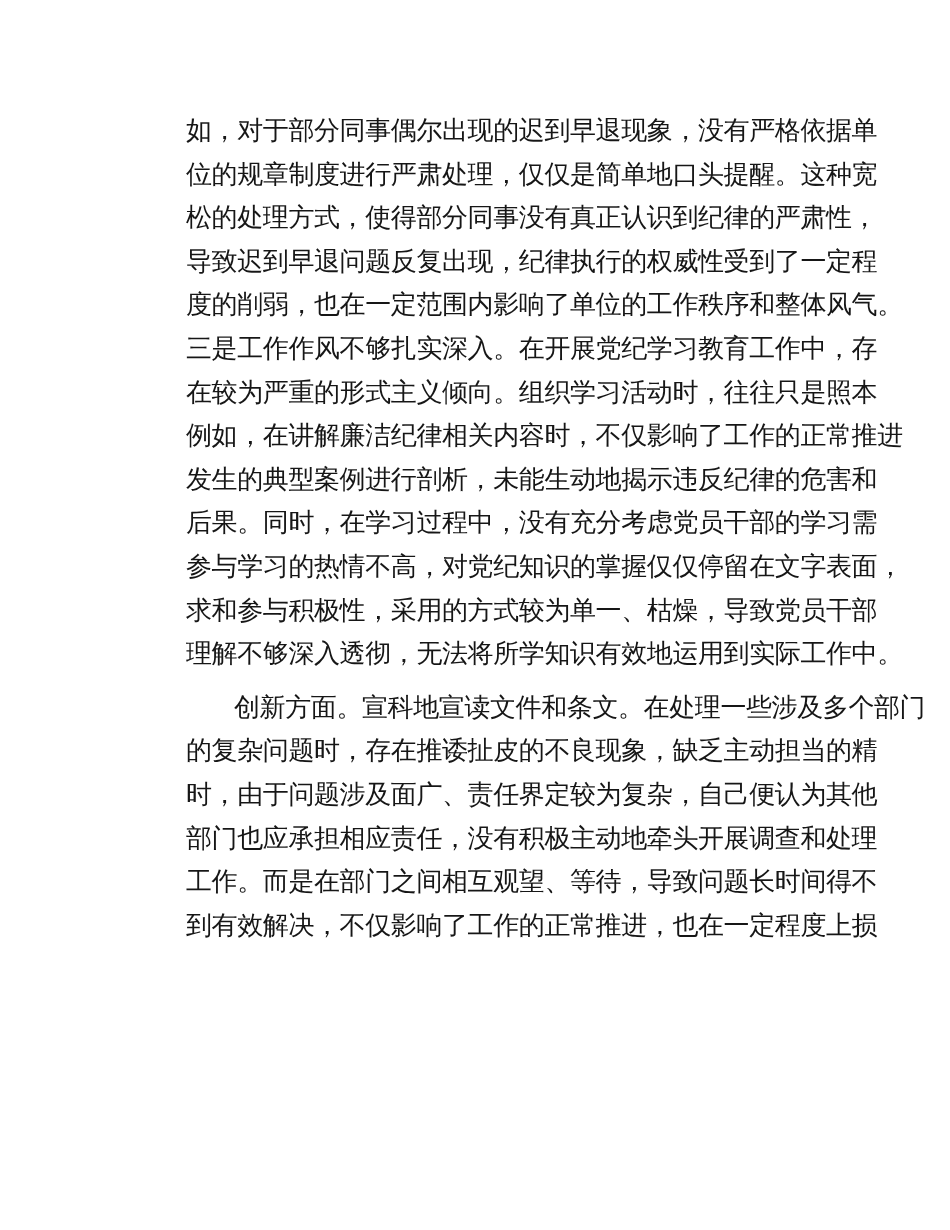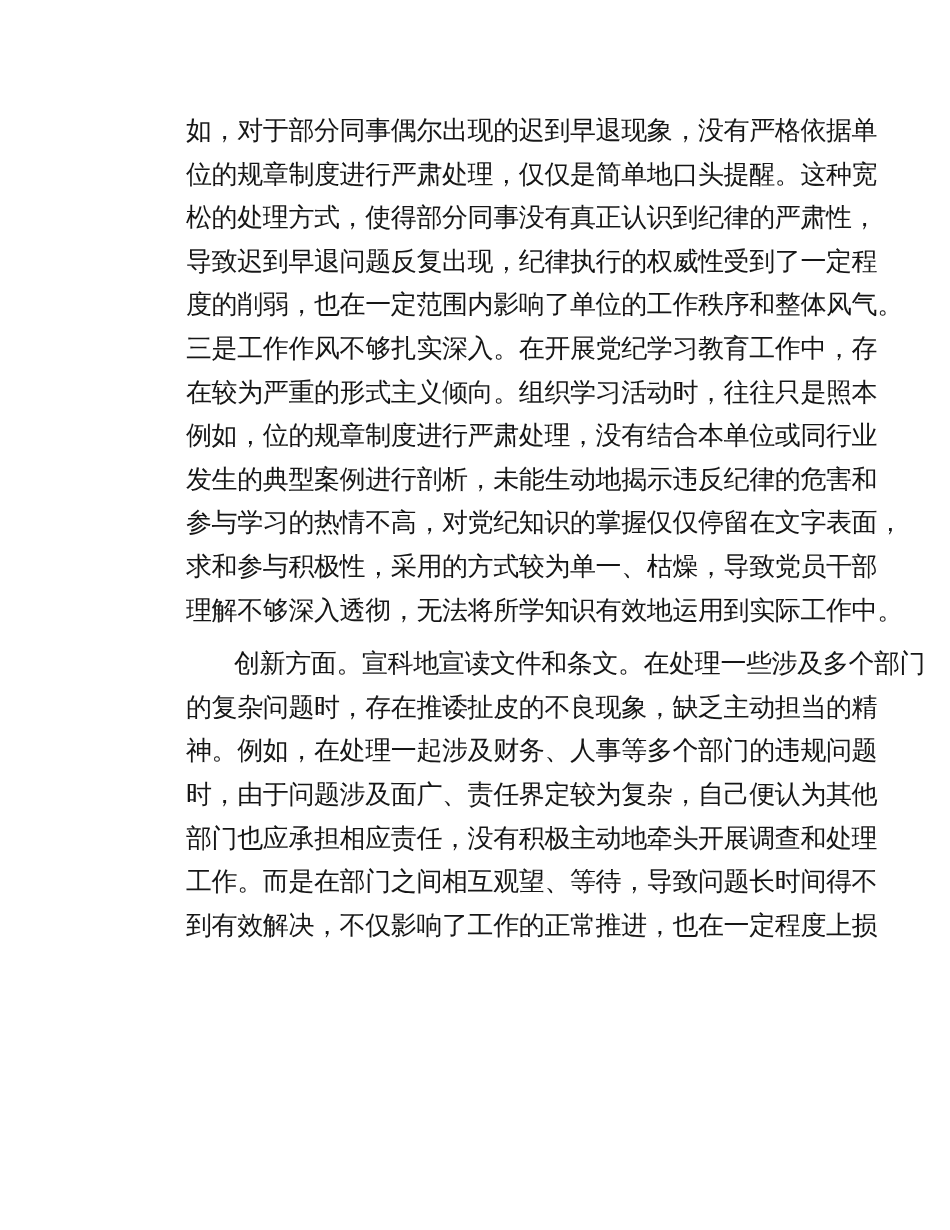--- a/index.html
+++ b/index.html
@@ -50,29 +50,29 @@
 <div class="page">
   <div class="text-block" id="document-body">
       <div class="paragraph">
         <div class="line">如，对于部分同事偶尔出现的迟到早退现象，没有严格依据单</div>
         <div class="line">位的规章制度进行严肃处理，仅仅是简单地口头提醒。这种宽</div>
         <div class="line">松的处理方式，使得部分同事没有真正认识到纪律的严肃性，</div>
         <div class="line">导致迟到早退问题反复出现，纪律执行的权威性受到了一定程</div>
         <div class="line">度的削弱，也在一定范围内影响了单位的工作秩序和整体风气。</div>
         <div class="line">三是工作作风不够扎实深入。在开展党纪学习教育工作中，存</div>
         <div class="line">在较为严重的形式主义倾向。组织学习活动时，往往只是照本</div>
-        <div class="line">例如，位的规章制度进行严肃处理，没有结合本单位或同行业</div>
+        <div class="line">例如，在讲解廉洁纪律相关内容时，不仅影响了工作的正常推进</div>
         <div class="line">发生的典型案例进行剖析，未能生动地揭示违反纪律的危害和</div>
+        <div class="line">后果。同时，在学习过程中，没有充分考虑党员干部的学习需</div>
         <div class="line">参与学习的热情不高，对党纪知识的掌握仅仅停留在文字表面，</div>
         <div class="line">求和参与积极性，采用的方式较为单一、枯燥，导致党员干部</div>
         <div class="line">理解不够深入透彻，无法将所学知识有效地运用到实际工作中。</div>
       </div>
       <div class="paragraph indented">
         <div class="line">创新方面。宣科地宣读文件和条文。在处理一些涉及多个部门</div>
         <div class="line">的复杂问题时，存在推诿扯皮的不良现象，缺乏主动担当的精</div>
-        <div class="line">神。例如，在处理一起涉及财务、人事等多个部门的违规问题</div>
         <div class="line">时，由于问题涉及面广、责任界定较为复杂，自己便认为其他</div>
         <div class="line">部门也应承担相应责任，没有积极主动地牵头开展调查和处理</div>
         <div class="line">工作。而是在部门之间相互观望、等待，导致问题长时间得不</div>
         <div class="line">到有效解决，不仅影响了工作的正常推进，也在一定程度上损</div>
       </div>
     </div>
 </div>
 
 </body></html>

